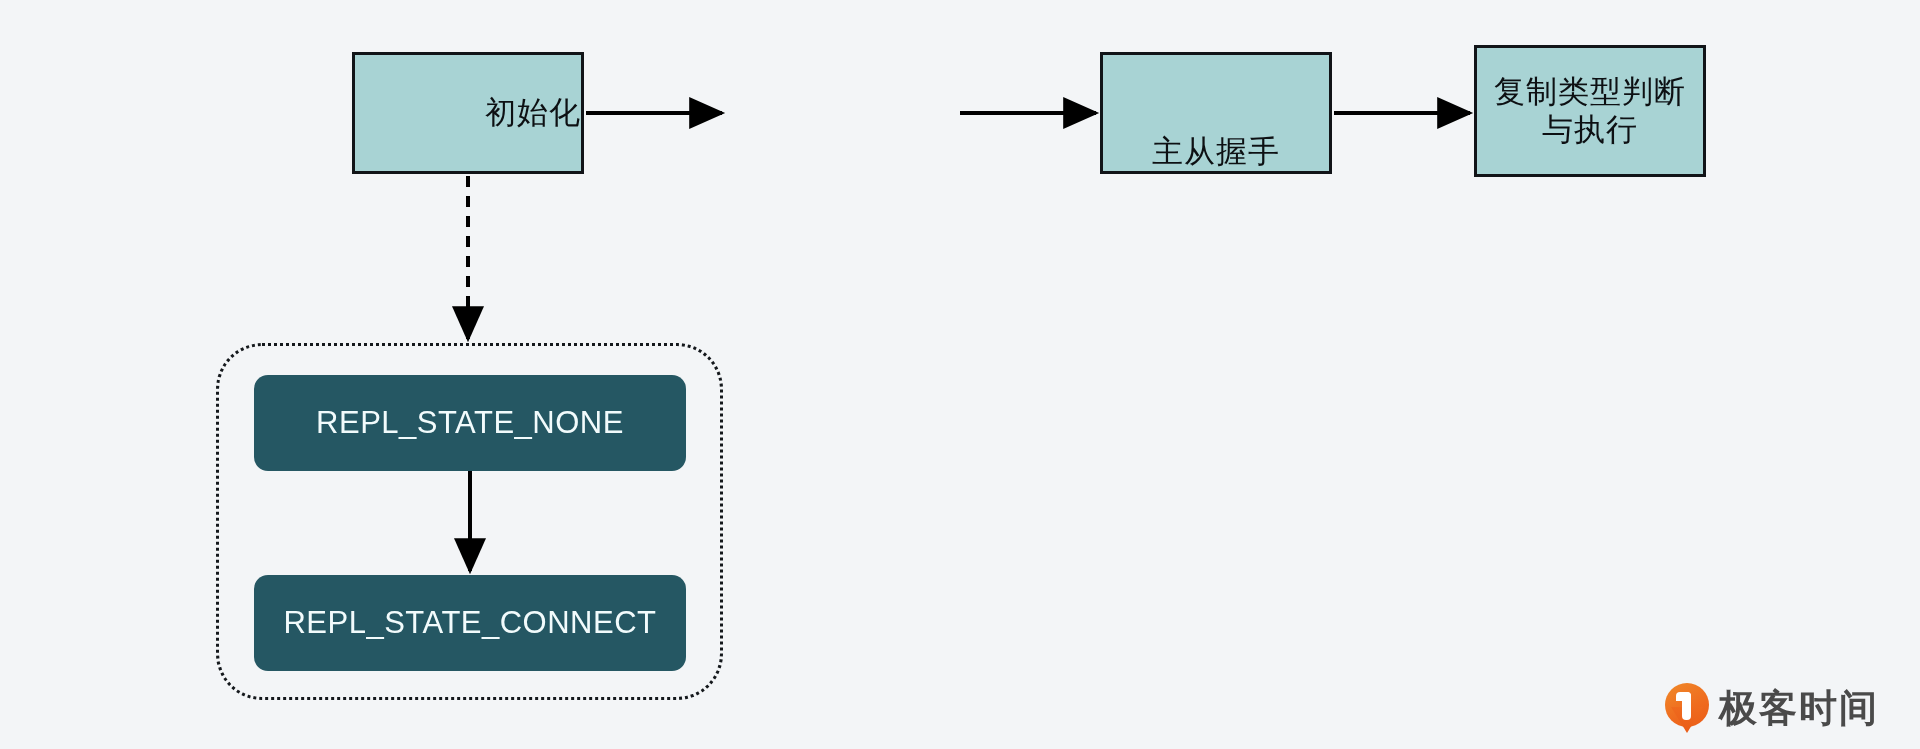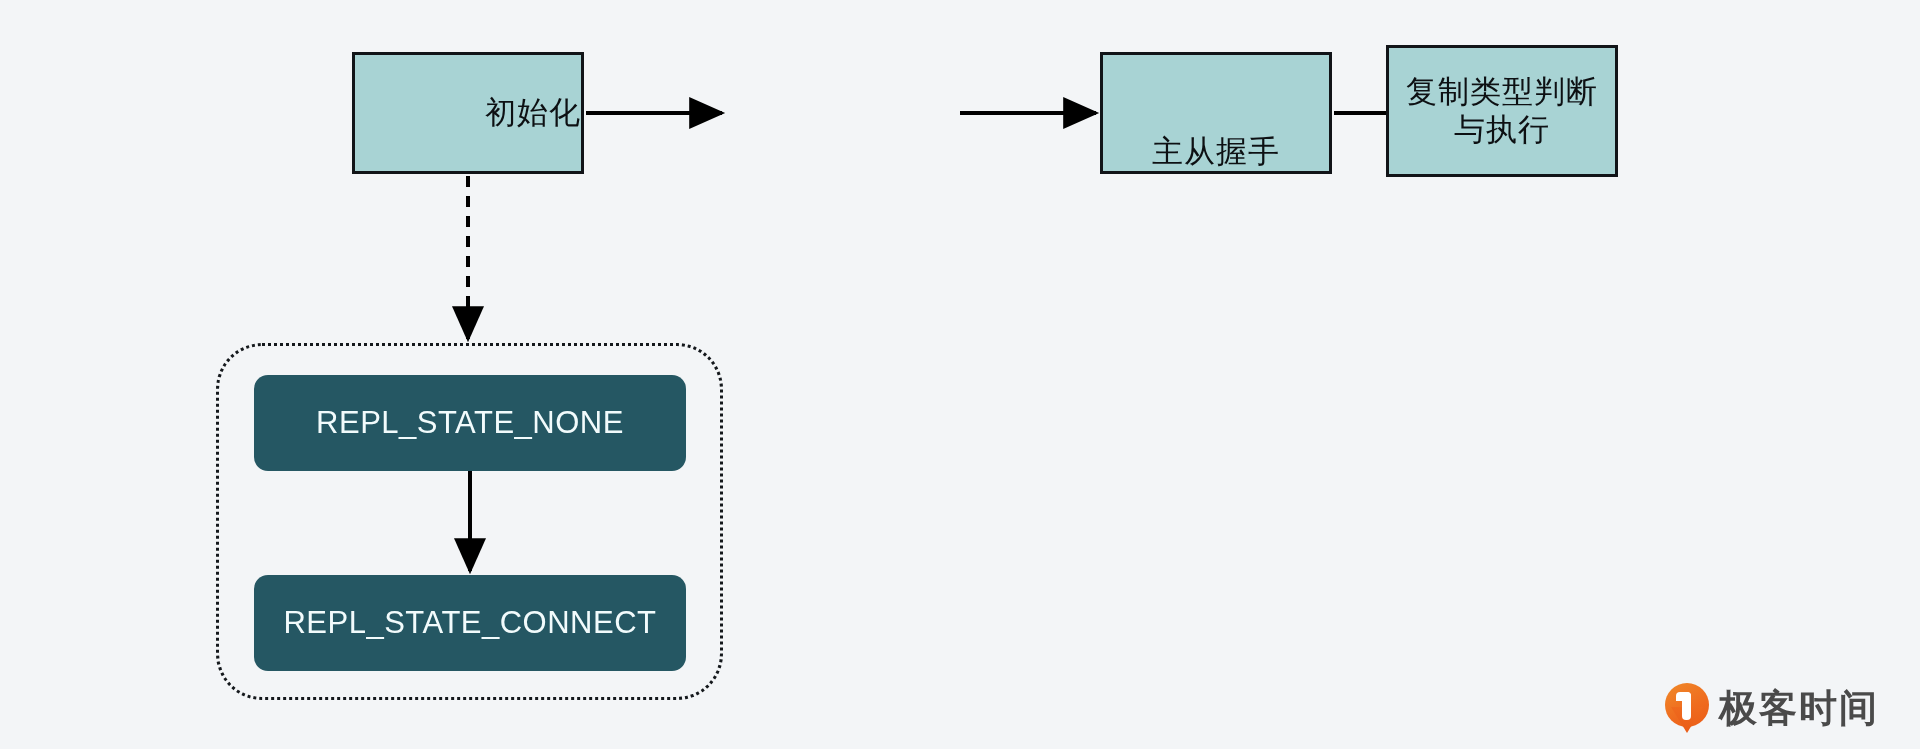--- a/index.html
+++ b/index.html
@@ -141,21 +141,21 @@
 
   <div class="node stage-box" style="left:352px; top:52px; width:232px; height:122px;justify-content:flex-end;">
     <span>初始化</span>
   </div>
 
 
   <div class="node stage-box" style="left:1100px; top:52px; width:232px; height:122px;align-items:flex-end;">
     <span>主从握手</span>
   </div>
 
-  <div class="node stage-box" style="left:1386px; top:45px; width:232px; height:132px;">
+  <div class="node stage-box" style="left:1474px; top:45px; width:232px; height:132px;">
     <span>复制类型判断
 与执行</span>
   </div>
 
   <div class="group-frame" style="left:216px; top:343px; width:507px; height:357px;"></div>
 
   <div class="node state-box" style="left:254px; top:575px; width:432px; height:96px;">
     <span>REPL_STATE_CONNECT</span>
   </div>
 

